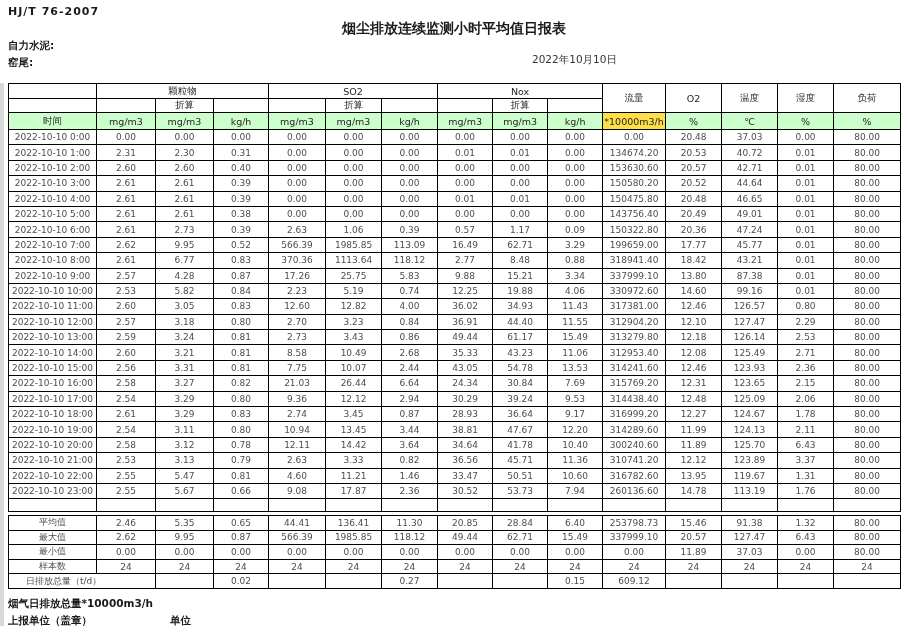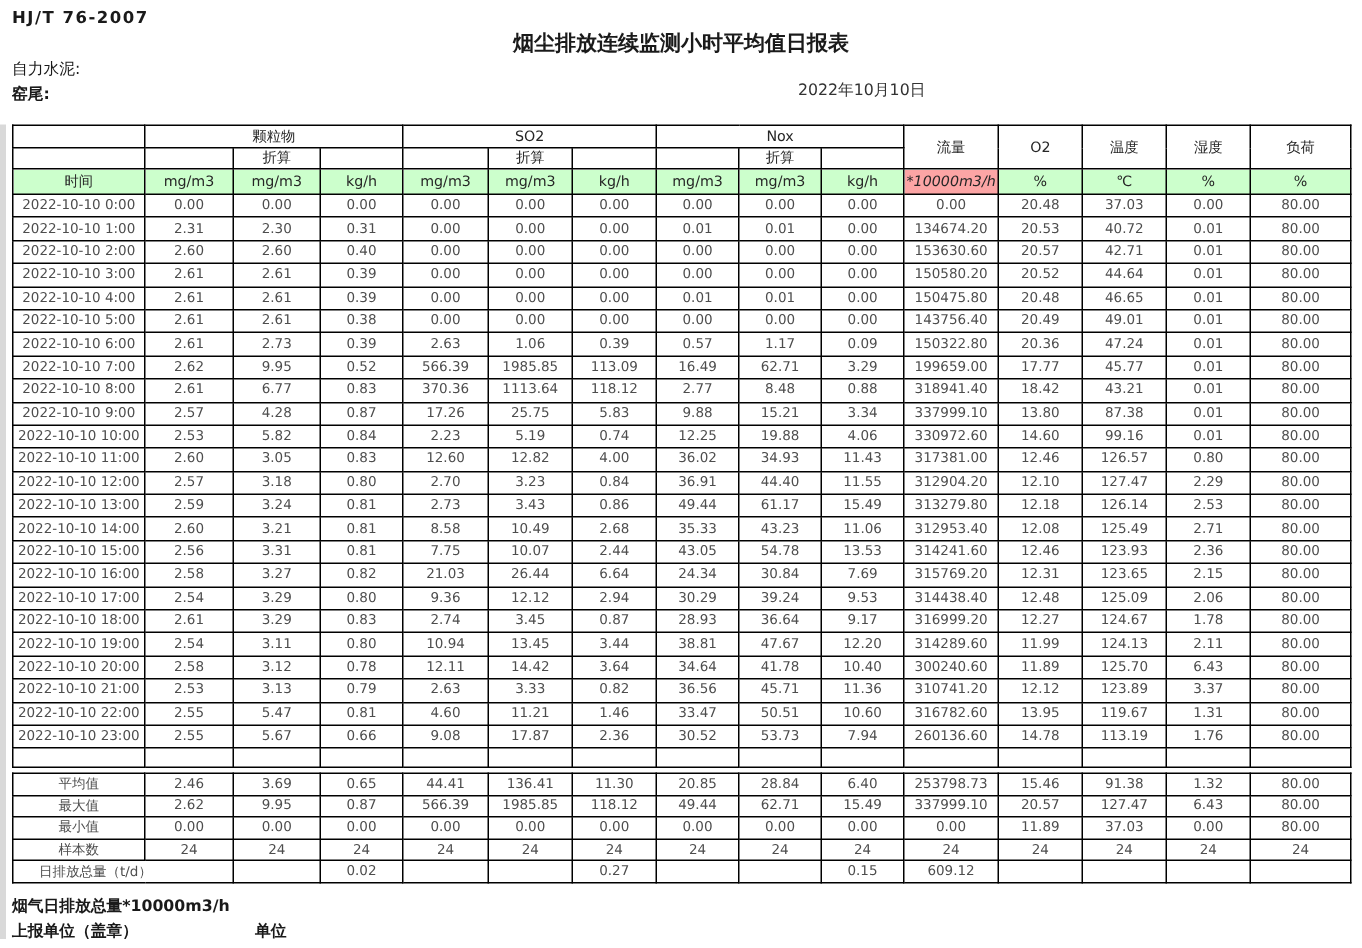--- a/index.html
+++ b/index.html
@@ -3,21 +3,21 @@
 <meta charset="utf-8">
 <style>
   html,body{margin:0;padding:0;}
   body{
     width:908px;height:632px;position:relative;overflow:hidden;background:#fff;
     font-family:"DejaVu Sans","Liberation Sans",sans-serif;color:#1a1a1a;
   }
   .page-edge{position:absolute;left:0;top:83px;width:4px;height:543px;background:#d9d9d9;}
   .std{position:absolute;left:8px;top:5px;font-size:11px;font-weight:bold;letter-spacing:1px;}
   .title{position:absolute;left:0;top:20px;width:908px;text-align:center;font-size:14px;font-weight:bold;}
-  .company{position:absolute;left:8px;top:39px;font-size:10.5px;font-weight:normal;}
+  .company{position:absolute;left:8px;top:39px;font-size:10.5px;font-weight:bold;}
   .station{position:absolute;left:8px;top:56px;font-size:10.5px;font-weight:bold;}
   .date{position:absolute;left:532px;top:53px;font-size:10.5px;color:#333;}
   table{border-collapse:collapse;table-layout:fixed;position:absolute;left:8px;background:#fff;}
   td{border:1px solid #000;padding:0;margin:0;text-align:center;vertical-align:middle;
      font-size:9px;color:#4d4d4d;white-space:nowrap;overflow:hidden;}
   .main{top:83px;width:892px;padding-left:28px;}
   .summary-table{top:515px;width:892px;}
   thead td{color:#262626;font-size:9.5px;}
   tr.r1{height:15px;} tr.r2{height:13px;} tr.r3{height:17px;}
   tr.units td{background:#ccffcc;}
@@ -86,21 +86,21 @@
       <td style="background: rgb(204, 255, 204);">时间</td>
       <td style="background: rgb(204, 255, 204);">mg/m3</td>
       <td style="background: rgb(204, 255, 204);">mg/m3</td>
       <td style="background: rgb(204, 255, 204);">kg/h</td>
       <td style="background: rgb(204, 255, 204);">mg/m3</td>
       <td style="background: rgb(204, 255, 204);">mg/m3</td>
       <td style="background: rgb(204, 255, 204);">kg/h</td>
       <td style="background: rgb(204, 255, 204);">mg/m3</td>
       <td style="background: rgb(204, 255, 204);">mg/m3</td>
       <td style="background: rgb(204, 255, 204);">kg/h</td>
-      <td style="background: #fca5a5; font-style: italic;">*10000m3/h</td>
+      <td style="background: #fde047;">*10000m3/h</td>
       <td style="background: rgb(204, 255, 204);">%</td>
       <td style="background: rgb(204, 255, 204);">℃</td>
       <td style="background: rgb(204, 255, 204);">%</td>
       <td style="background: rgb(204, 255, 204);">%</td>
     </tr>
   </thead>
   <tbody>
       <tr class="data">
         <td>2022-10-10 0:00</td>
         <td>0.00</td>
@@ -544,21 +544,21 @@
     <col style="width:63px">
       <col style="width:56px">
       <col style="width:56px">
       <col style="width:56px">
       <col style="width:67px">
   </colgroup>
   <tbody>
       <tr class="sum">
         <td>平均值</td>
         <td>2.46</td>
-        <td>3.69</td>
+        <td>5.35</td>
         <td>0.65</td>
         <td>44.41</td>
         <td>136.41</td>
         <td>11.30</td>
         <td>20.85</td>
         <td>28.84</td>
         <td>6.40</td>
         <td>253798.73</td>
         <td>15.46</td>
         <td>91.38</td>

